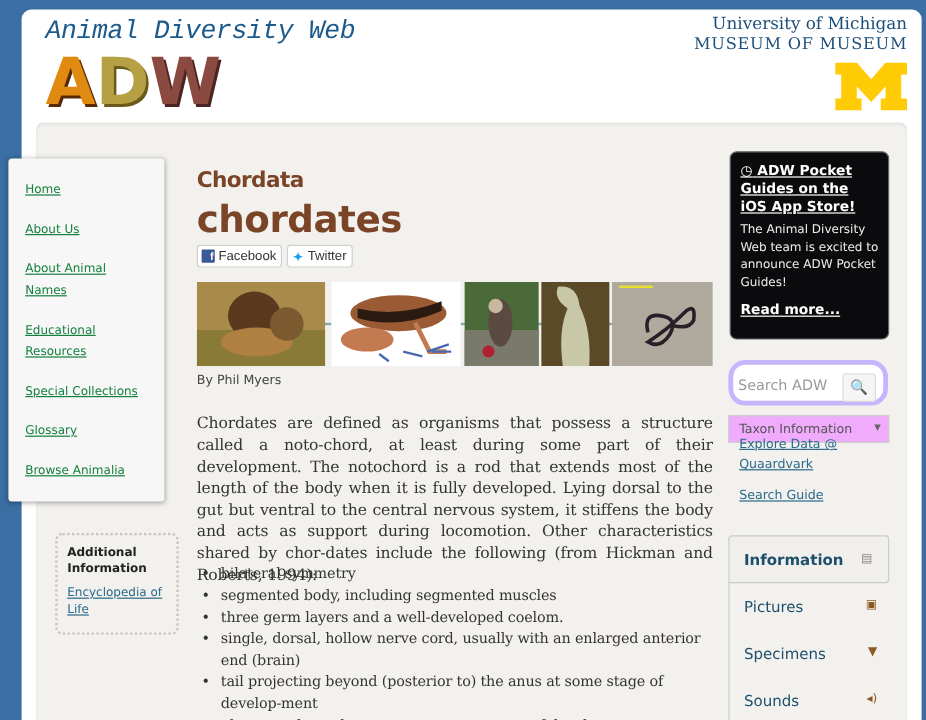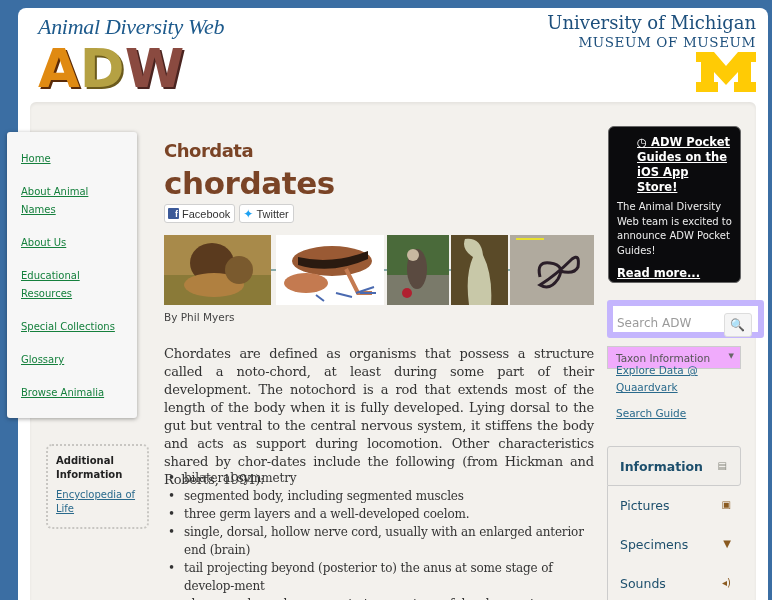--- a/index.html
+++ b/index.html
@@ -2,28 +2,28 @@
 <html><head>
 <meta charset="utf-8">
 <style>
   * { box-sizing: border-box; margin: 0; padding: 0; }
   html, body { width: 772px; height: 600px; overflow: hidden; }
   body { background: #3b6ea3; font-family: "DejaVu Sans", sans-serif; position: relative; }
 
   .page { position: absolute; left: 18px; top: 8px; width: 750px; height: 620px; background: #ffffff; border-radius: 8px 8px 0 0; }
 
   
-  .logo-title { position: absolute; left: 20px; top: 6px; font-family: Liberation Serif, serif; font-style: italic; font-size: 22px; color: #1d5a8c; letter-spacing: -0.3px; }
+  .logo-title { position: absolute; left: 20px; top: 6px; font-family: Liberation Mono, monospace; font-style: italic; font-size: 22px; color: #1d5a8c; letter-spacing: -0.3px; }
   .logo-letters { position: absolute; left: 20px; top: 34px; display: flex; gap: 2px; }
   .logo-letters span { font-family: "DejaVu Sans", sans-serif; font-weight: bold; font-size: 54px; line-height: 54px; letter-spacing: -2px; }
   .l-a { color: #e08a12; text-shadow: 2px 2px 0 #5a2a08; }
   .l-d { color: #b5a143; text-shadow: 2px 2px 0 #6b5a1c; }
   .l-w { color: #8a4a40; text-shadow: 2px 2px 0 #4a2420; }
   .um { position: absolute; right: 12px; top: 4px; text-align: right; font-family: "DejaVu Serif", serif; color: #1d4f7c; }
-  .um .u1 { font-size: 18px; }
+  .um .u1 { font-size: 14px; }
   .um .u2 { font-size: 13.5px; letter-spacing: 0.6px; margin-top: 1px; }
   .m-logo { position: absolute; right: 12px; top: 44px; width: 60px; height: 40px; }
 
   
   .panel { position: absolute; left: 12px; top: 94px; width: 726px; height: 520px; background: #f3f1ed; border-radius: 6px; box-shadow: inset 0 2px 3px rgba(0,0,0,0.06); }
 
   
   .nav { position: absolute; left: 7px; top: 132px; width: 130px; height: 286px; background: #f7f7f7; border-radius: 3px; box-shadow: 0 1px 4px rgba(0,0,0,0.35); padding: 18px 0 0 14px; z-index: 5; }
   .nav a { display: block; font-family: "DejaVu Sans", sans-serif; font-size: 10px; line-height: 18px; color: #15803d; text-decoration: underline; margin-bottom: 15px; }
 
@@ -45,25 +45,25 @@
   .gallery .connector { position: absolute; top: 34px; height: 2px; background: #8aa; }
   .byline { position: absolute; left: 164px; top: 311px; font-family: "DejaVu Sans", sans-serif; font-size: 10.5px; color: #444; }
 
   .body-text { position: absolute; left: 164px; top: 345px; width: 430px; font-family: "DejaVu Serif", serif; font-size: 13px; line-height: 18px; color: #333; text-align: justify; letter-spacing: -0.15px; }
   .bullets { position: absolute; left: 168px; top: 469px; width: 420px; font-family: "DejaVu Serif", serif; font-size: 12px; line-height: 18px; color: #333; list-style: none; letter-spacing: -0.15px; }
   .bullets li { position: relative; padding-left: 16px; }
   .bullets li::before { content: "•"; position: absolute; left: 0; top: 0; }
 
   
   .promo { position: absolute; left: 608px; top: 126px; width: 133px; height: 157px; background: #0b0b0d; border: 1px solid #666; border-radius: 6px; padding: 8px 8px; font-family: "DejaVu Sans", sans-serif; color: #fff; }
-  .promo .ph { font-size: 11.5px; font-weight: bold; line-height: 15px; text-decoration: underline; margin-left: 20px; }
+  .promo .ph { font-size: 11.5px; font-weight: bold; line-height: 15px; text-decoration: underline; }
   .promo .pb { font-size: 10px; line-height: 14.5px; margin-top: 5px; color: #eee; }
   .promo .pr { font-size: 11.5px; font-weight: bold; text-decoration: underline; margin-top: 8px; }
 
-  .search { position: absolute; left: 607px; top: 300px; width: 157px; height: 38px; background: #fff; border: 6px solid #c4b5fd; border-radius: 3px; }
+  .search { position: absolute; left: 607px; top: 300px; width: 133px; height: 38px; background: #fff; border: 4px solid #c4b5fd; border-radius: 14px; }
   .search input { position: absolute; left: 4px; top: 10px; width: 88px; border: none; outline: none; font-family: "DejaVu Sans", sans-serif; font-size: 12px; color: #999; background: transparent; }
   .search input::placeholder { color: #9a9a9a; }
   .search .sbtn { position: absolute; right: 6px; top: 7px; width: 28px; height: 24px; background: #f5f5f5; border: 1px solid #ddd; border-radius: 3px; display: flex; align-items: center; justify-content: center; font-size: 12px; }
 
   .taxon { position: absolute; left: 607px; top: 346px; width: 134px; height: 23px; background: #f0abfc; border: 1px solid #ccc; font-family: "DejaVu Sans", sans-serif; font-size: 10.5px; color: #555; padding: 5px 8px; }
   .taxon .arr { position: absolute; right: 6px; top: 5px; font-size: 7px; color: #666; }
   .rlinks { position: absolute; left: 616px; top: 362px; font-family: "DejaVu Sans", sans-serif; font-size: 10.5px; line-height: 17px; }
   .rlinks a { color: #2a6a8c; text-decoration: underline; display: block; }
   .rlinks a.gap { margin-top: 9px; }
 
@@ -90,22 +90,22 @@
   </div>
   <svg class="m-logo" viewBox="0 0 60 40">
     <path d="M0 0 H18 L30 14 L42 0 H60 V10 H55 V30 H60 V40 H38 V30 H42 V20 L30 33 L18 20 V30 H22 V40 H0 V30 H5 V10 H0 Z" fill="#ffcb05"></path>
   </svg>
 
   <div class="panel"></div>
 </div>
 
 <nav class="nav">
   <a>Home</a>
+  <a>About Us</a>
   <a style="width:90px">About Animal Names</a>
-  <a>About Us</a>
   <a style="width:80px">Educational Resources</a>
   <a>Special Collections</a>
   <a>Glossary</a>
   <a>Browse Animalia</a>
 </nav>
 
 <div class="addl">
   <div class="h">Additional Information</div>
   <a>Encyclopedia of Life</a>
 </div>

